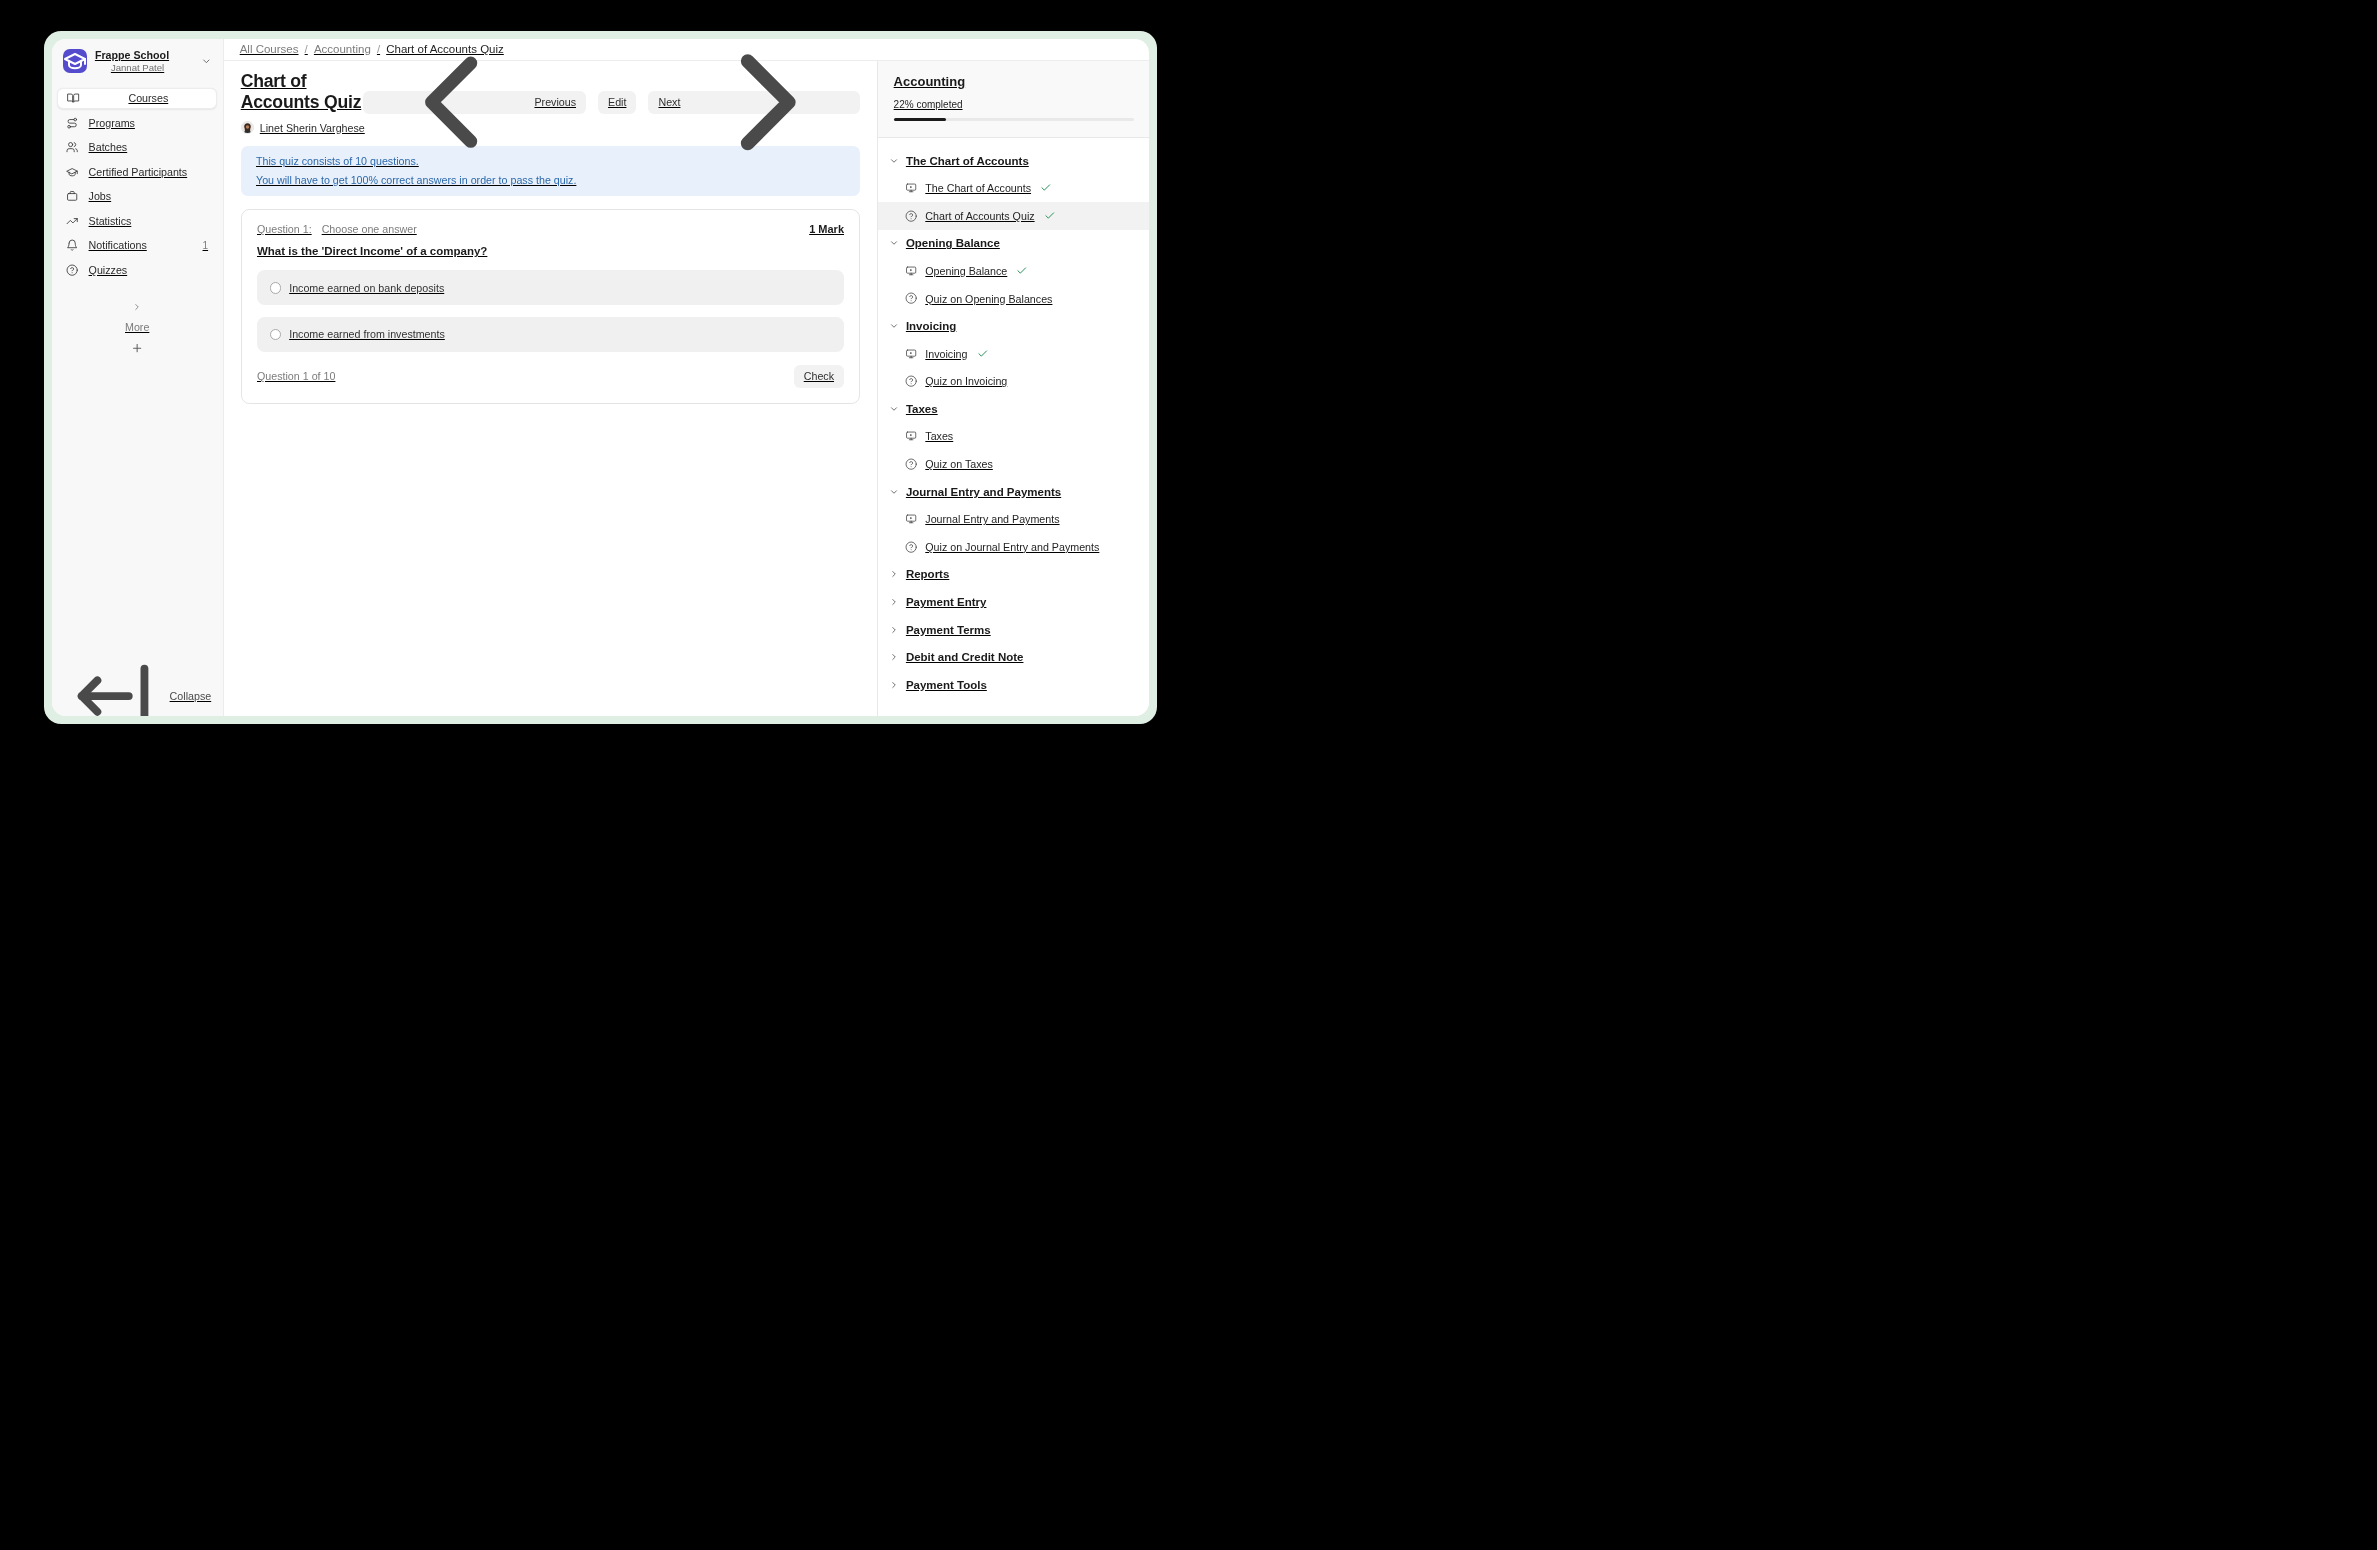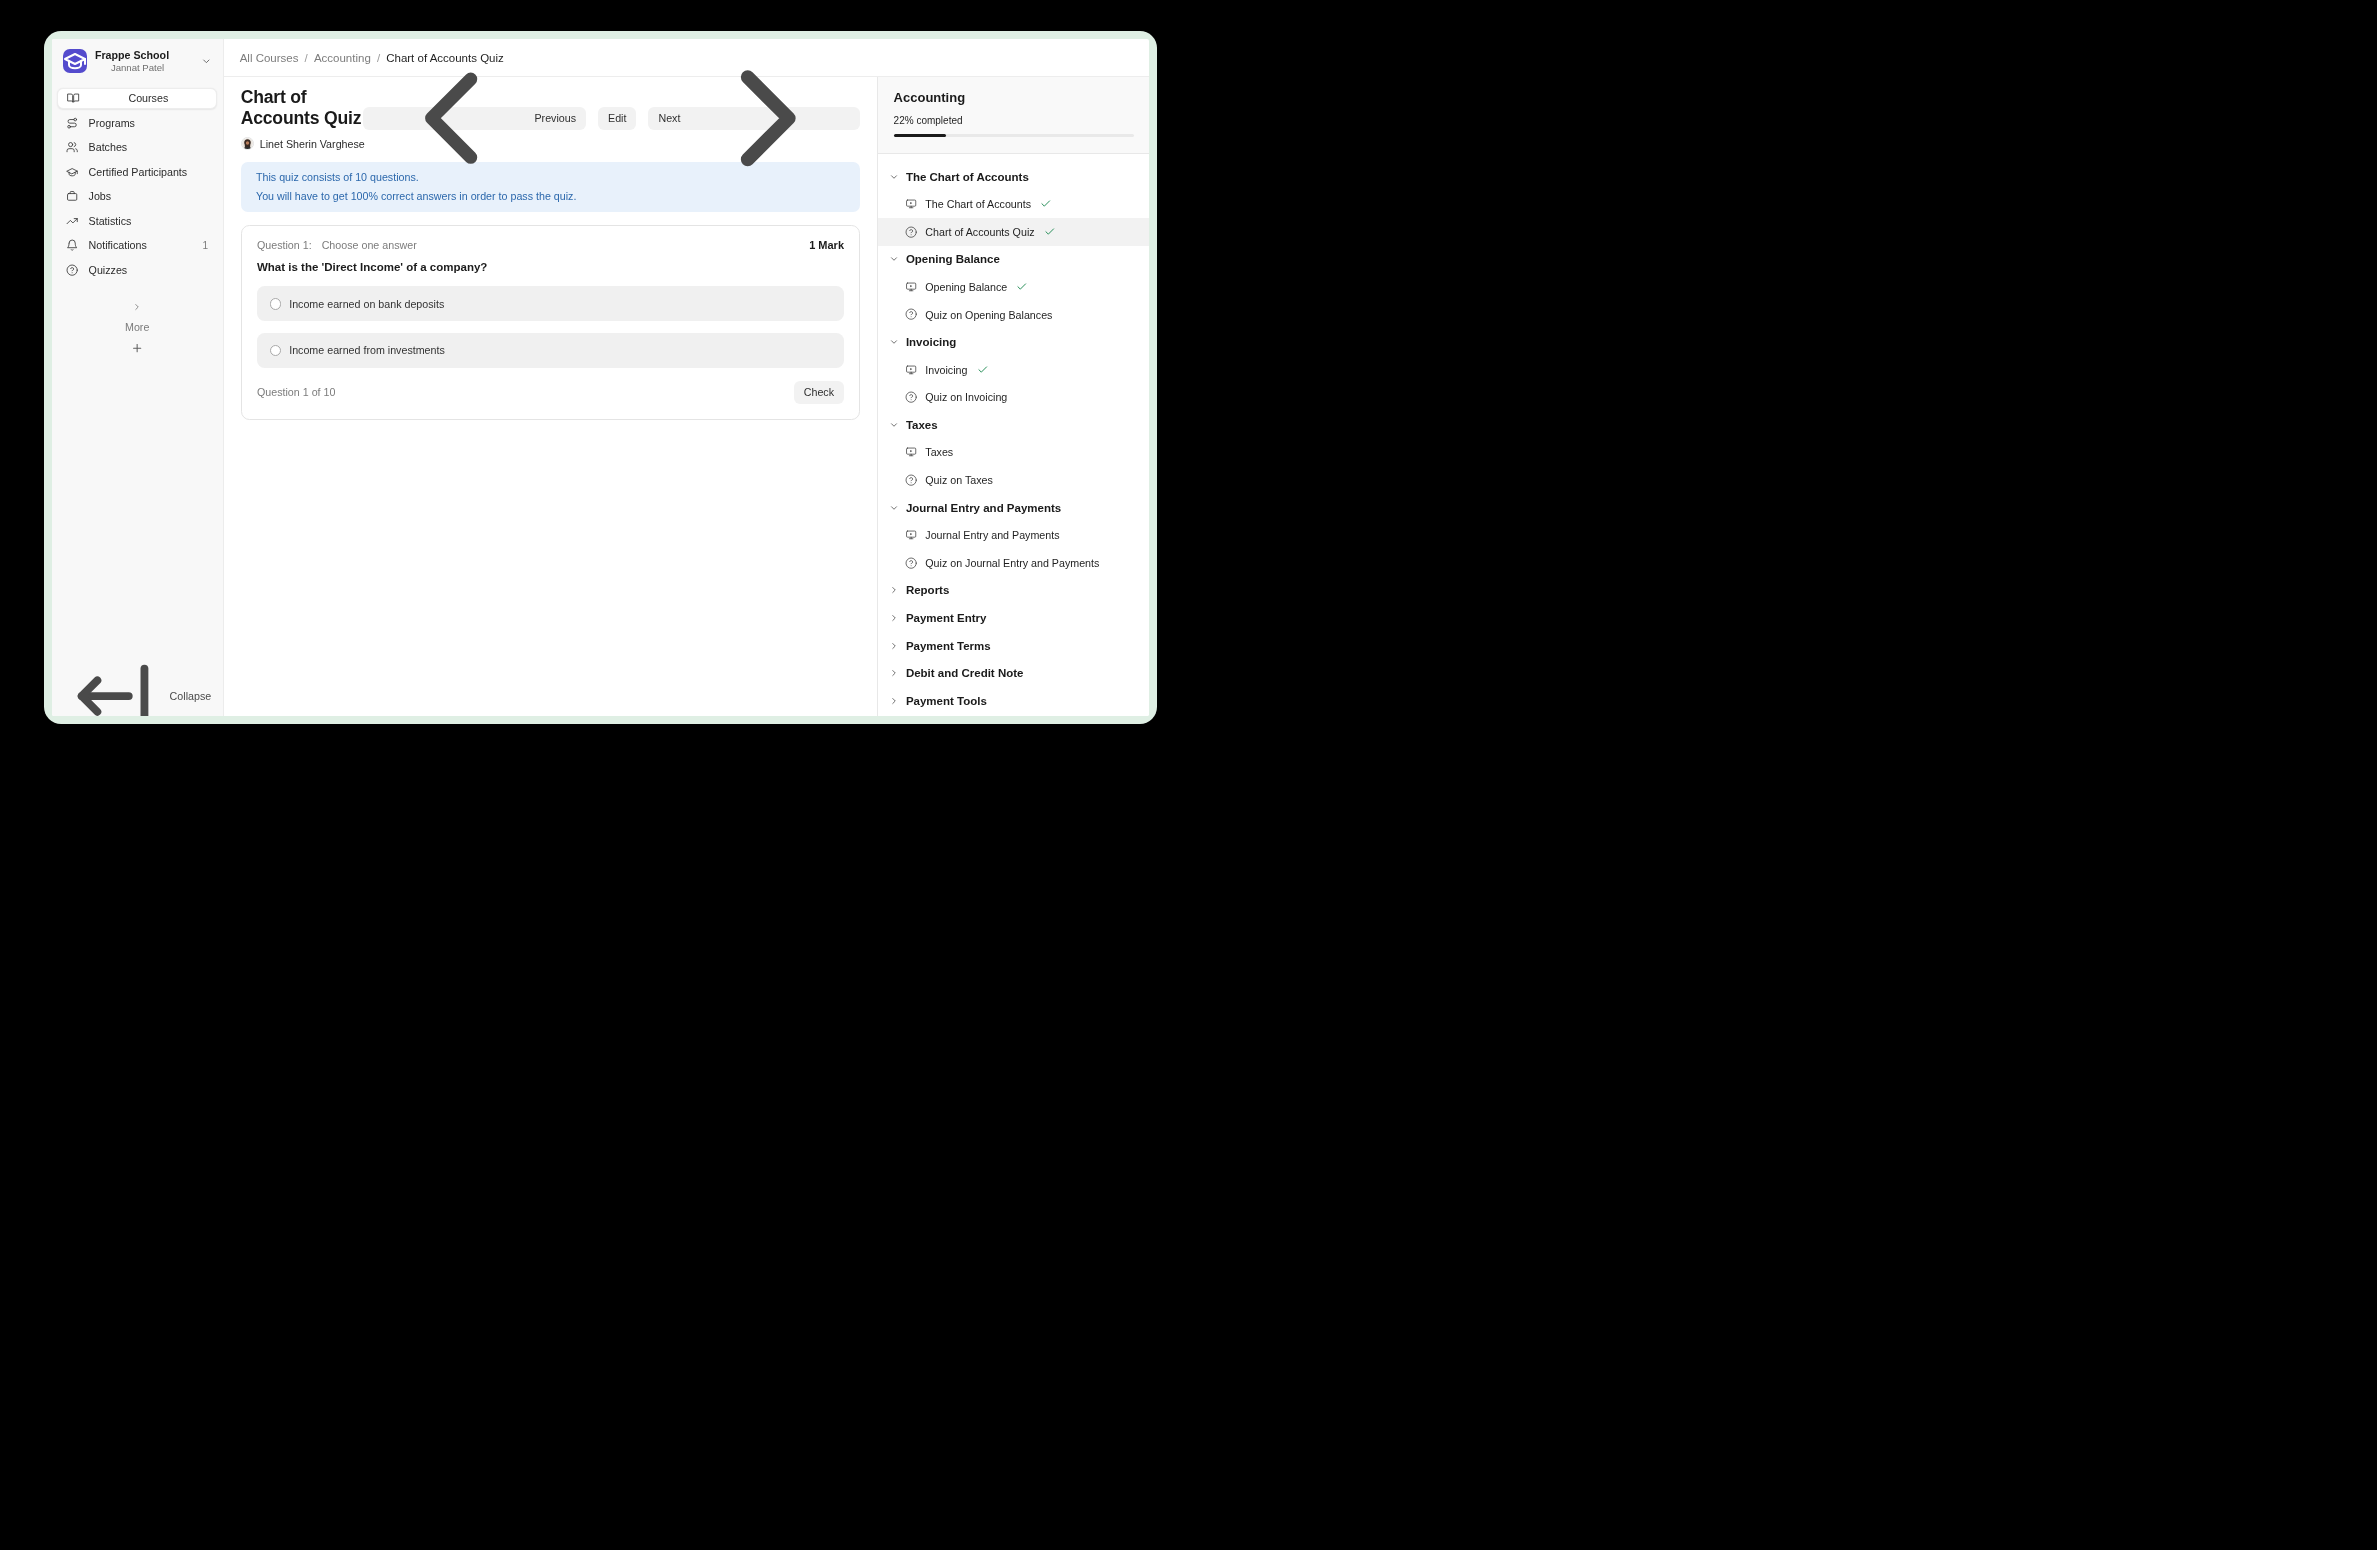--- a/index.html
+++ b/index.html
@@ -1,21 +1,21 @@
 <!DOCTYPE html>
 <html style="font-size:12.3px"><head>
 <meta charset="utf-8">
 <style>
   * { box-sizing: border-box; margin: 0; padding: 0; }
   html, body { width: 1189px; height: 775px; overflow: hidden; }
   body { background: #000; font-family: "Liberation Sans", sans-serif; position: relative; cursor: default; }
 
   .frame { position: absolute; left: 44px; top: 31px; width: 1113px; height: 693px;
            background: #DFEFE4; border-radius: 17px; padding: 7.7px; }
-  .window { width: 100%; height: 100%; background: #fff; border-radius: 2px; display: flex; overflow: hidden; }
+  .window { width: 100%; height: 100%; background: #fff; border-radius: 14px; display: flex; overflow: hidden; text-decoration: underline; }
 
   
   .sidebar { width: 172px; flex-shrink: 0; background: #F8F8F8; border-right: 0.8px solid #ECECEC;
              display: flex; flex-direction: column; }
   .workspace { display: flex; align-items: center; gap: 7.7px; padding: 10px 10.7px 7.7px 11.5px; }
   .logo { width: 24px; height: 24px; border-radius: 6.9px; background: #544BCD; color: #fff;
           display: flex; align-items: center; justify-content: center; flex-shrink: 0; }
   .logo svg { width: 14.6px; height: 14.6px; }
   .ws-text { flex: 1; min-width: 0; }
   .ws-name { font-size: 10.7px; font-weight: 700; color: #1C1C1C; line-height: 13px; }
@@ -40,22 +40,22 @@
   .more-plus { width: 12.3px; height: 12.3px; color: #5F5F5F; display: flex; }
   .more-plus svg { width: 12.3px; height: 12.3px; }
 
   .sidebar-spacer { flex: 1; }
   .collapse-row { display: flex; align-items: center; gap: 9.2px; height: 34px; margin-bottom: 3.1px;
                   padding: 0 11.5px 0 14.6px; font-size: 10.7px; color: #4A4A4A; cursor: pointer; }
   .collapse-row svg { width: 12.3px; height: 12.3px; }
 
   
   .right-region { flex: 1; display: flex; flex-direction: column; min-width: 0; }
-  .topbar { height: 38px; flex-shrink: 0; border-bottom: 0.8px solid #EDEDED;
-            display: flex; align-items: flex-start; padding: 13px 16px; }
+  .topbar { height: 22px; flex-shrink: 0; border-bottom: 0.8px solid #EDEDED;
+            display: flex; align-items: center; padding: 1px 16px; }
   .breadcrumb { display: flex; align-items: center; gap: 6.1px; font-size: 11.5px; color: #7C7C7C; }
   .bc-item { cursor: pointer; }
   .bc-item.current { color: #1F1F1F; cursor: default; }
   .bc-sep { color: #9A9A9A; }
 
   .body-row { flex: 1; display: flex; min-height: 0; }
 
   
   .main { flex: 1; min-width: 0; padding: 10px 17px 0; background: #fff; }
   .title-row { display: flex; align-items: flex-start; justify-content: space-between; }

